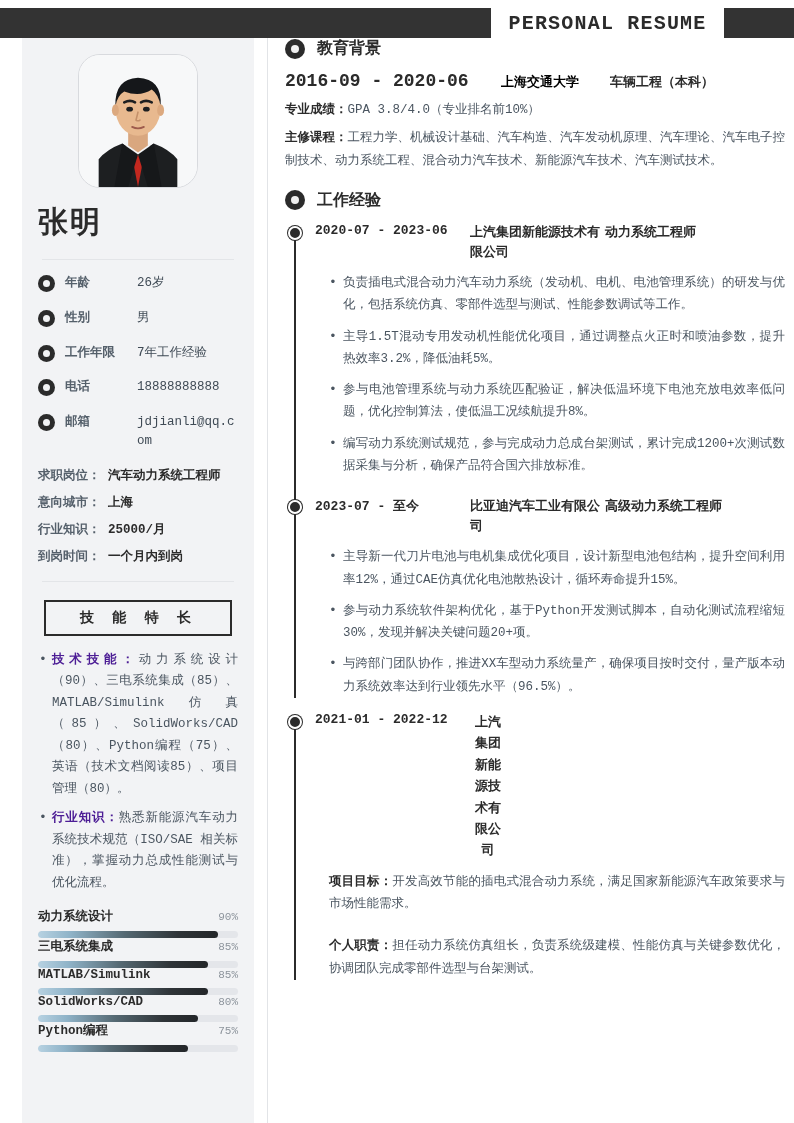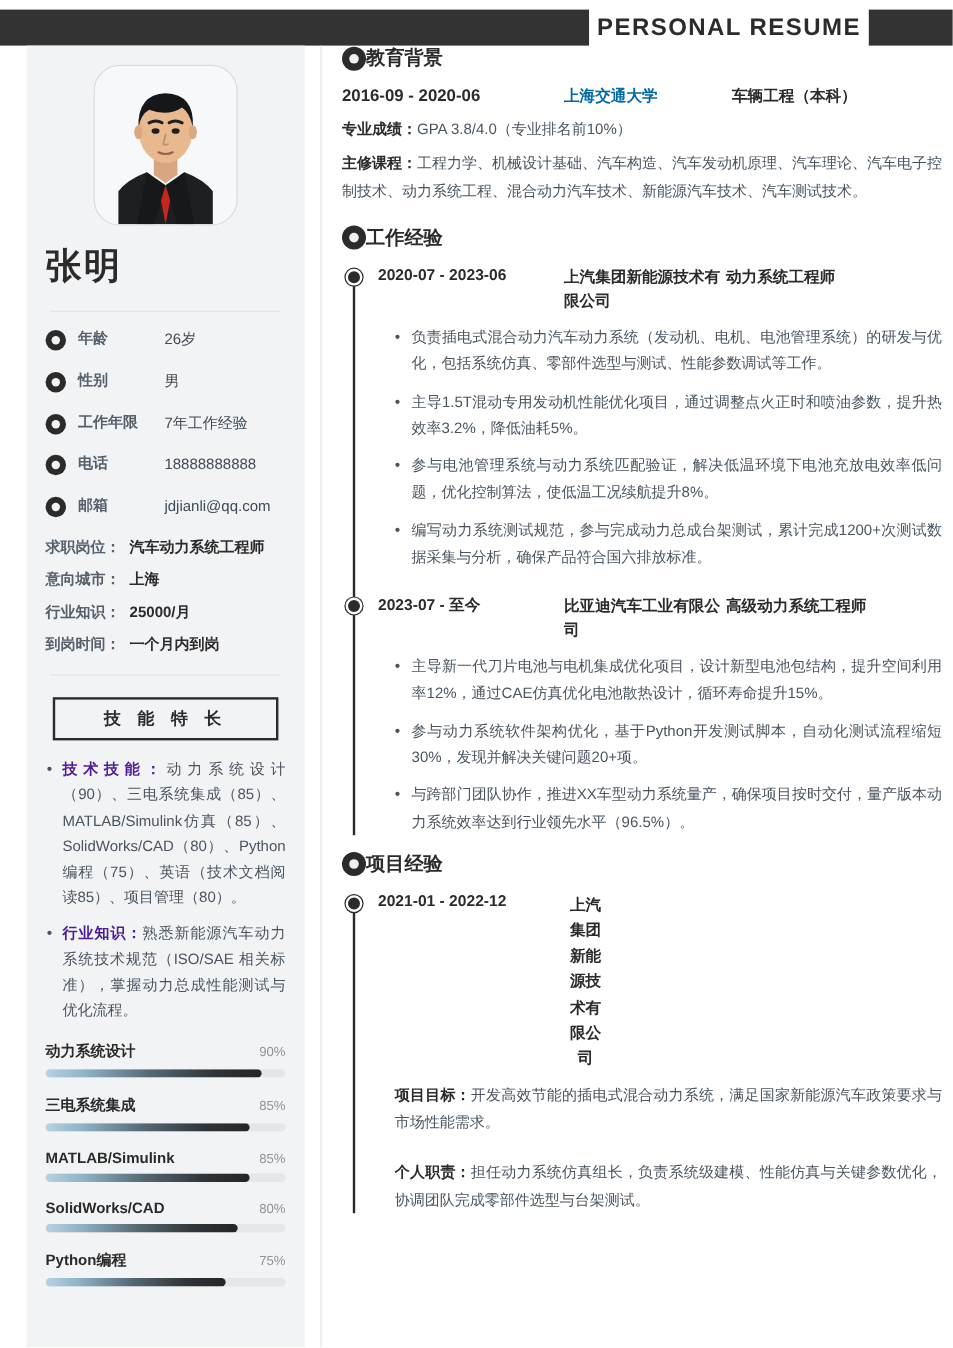--- a/index.html
+++ b/index.html
@@ -2,21 +2,21 @@
 <html><head>
 <meta charset="utf-8">
 <style>
   * { box-sizing: border-box; margin: 0; padding: 0; }
   html, body {
     width: 794px; height: 1123px;
     background: #ffffff;
     font-family: "Liberation Sans", "DejaVu Sans", sans-serif;
     overflow: hidden;
   }
-  .page { position: relative; width: 634px; height: 1123px; background:#fff; }
+  .page { position: relative; width: 634px; height: 1123px; background:#fff;font-family:Liberation Mono, monospace; }
 
   
   .header {
     position: absolute; top: 8px; left: 0; width: 794px; height: 30px;
   }
   .header-bar-left {
     position: absolute; left: 0; top: 0; width: 491px; height: 30px;
     background: #333333;
   }
   .header-bar-right {
@@ -101,45 +101,45 @@
     position: relative; padding-left: 14px; margin-bottom: 8px;
     font-size: 12.5px; line-height: 1.72; color:#4a5560; text-align: justify;
   }
   .skill-bullets li::before {
     content:'•'; position:absolute; left:1px; top:-1px; font-size:13px; color:#4a5560;
   }
   .skill-bullets b { color:#4c1d95; font-weight:bold; }
 
   
   .bar-block { margin-top: 14px; }
-  .bar-item { margin-bottom: 15px; }
+  .bar-item { }
   .bar-head { display:flex; justify-content:space-between; align-items:baseline; margin-bottom: 6px; }
   .bar-name { font-size: 12.5px; font-weight:bold; color:#2b2b2b; }
   .bar-pct { font-size: 11px; color:#8d949c; }
   .bar-track { height: 7px; border-radius: 4px; background:#e4e6ea; overflow:hidden; }
   .bar-fill {
     height: 100%; border-radius: 4px;
     background: linear-gradient(90deg,#b7d2e2 0%, #8fb3c8 18%, #556973 48%, #2f3438 78%, #232629 100%);
   }
 
   
   .section { margin-bottom: 6px; }
   .section-head { display:flex; align-items:center; margin-bottom: 12px; }
   .sec-ring {
     width: 20px; height: 20px; border-radius:50%; background:#2b2b2b; position:relative;
   }
   .sec-ring::after {
     content:''; position:absolute; left:6px; top:6px; width:8px; height:8px;
     border-radius:50%; background:#f0f0f0;
   }
-  .sec-title { font-size: 16px; font-weight:bold; color:#2b2b2b; }
+  .sec-title { margin-left: 12px; font-size: 16px; font-weight:bold; color:#2b2b2b; }
 
   .edu-row { display:flex; align-items:baseline; margin-bottom: 8px; }
-  .edu-date { flex: 0 0 185px; font-size: 14px; font-weight:bold; color:#2b2b2b; }
-  .edu-school { flex: 0 0 140px; font-size: 13px; font-weight:bold; color:#0369a1; }
+  .edu-date { flex: 0 0 185px; font-size: 18px; font-weight:bold; color:#2b2b2b; }
+  .edu-school { flex: 0 0 140px; font-size: 13px; font-weight:bold; color:#000000;text-align:center; }
   .edu-major { flex: 1 1 auto; font-size: 13px; font-weight:bold; color:#2b2b2b; }
 
   .para { font-size: 12.5px; line-height: 1.78; color:#4a5560; margin-bottom: 6px; text-align: justify; }
   .para b { color:#2b2b2b; font-weight:bold; }
 
   
   .tl { position: relative; padding-left: 30px; }
   .tl-line {
     position:absolute; left: 9px; top: 10px; bottom: 0; width: 2px; background:#2b2b2b;
   }
@@ -386,24 +386,20 @@
             <ul class="tl-bullets">
               <li>主导新一代刀片电池与电机集成优化项目，设计新型电池包结构，提升空间利用率12%，通过CAE仿真优化电池散热设计，循环寿命提升15%。</li>
               <li>参与动力系统软件架构优化，基于Python开发测试脚本，自动化测试流程缩短30%，发现并解决关键问题20+项。</li>
               <li>与跨部门团队协作，推进XX车型动力系统量产，确保项目按时交付，量产版本动力系统效率达到行业领先水平（96.5%）。</li>
             </ul>
           </div>
         </div>
       </div>
 
       <div class="section" style="margin-top:14px;">
-        <div class="section-head">
-          <span class="sec-ring"></span>
-          <span class="sec-title">项目经验</span>
-        </div>
 
         <div class="tl">
           <div class="tl-line"></div>
           <div class="tl-item">
             <span class="tl-dot"></span>
             <div class="tl-head">
               <span class="tl-date">2021-01 - 2022-12</span>
               <span class="tl-org-narrow">上汽集团新能源技术有限公司</span>
             </div>
             <div class="para" style="padding-left:14px;">

